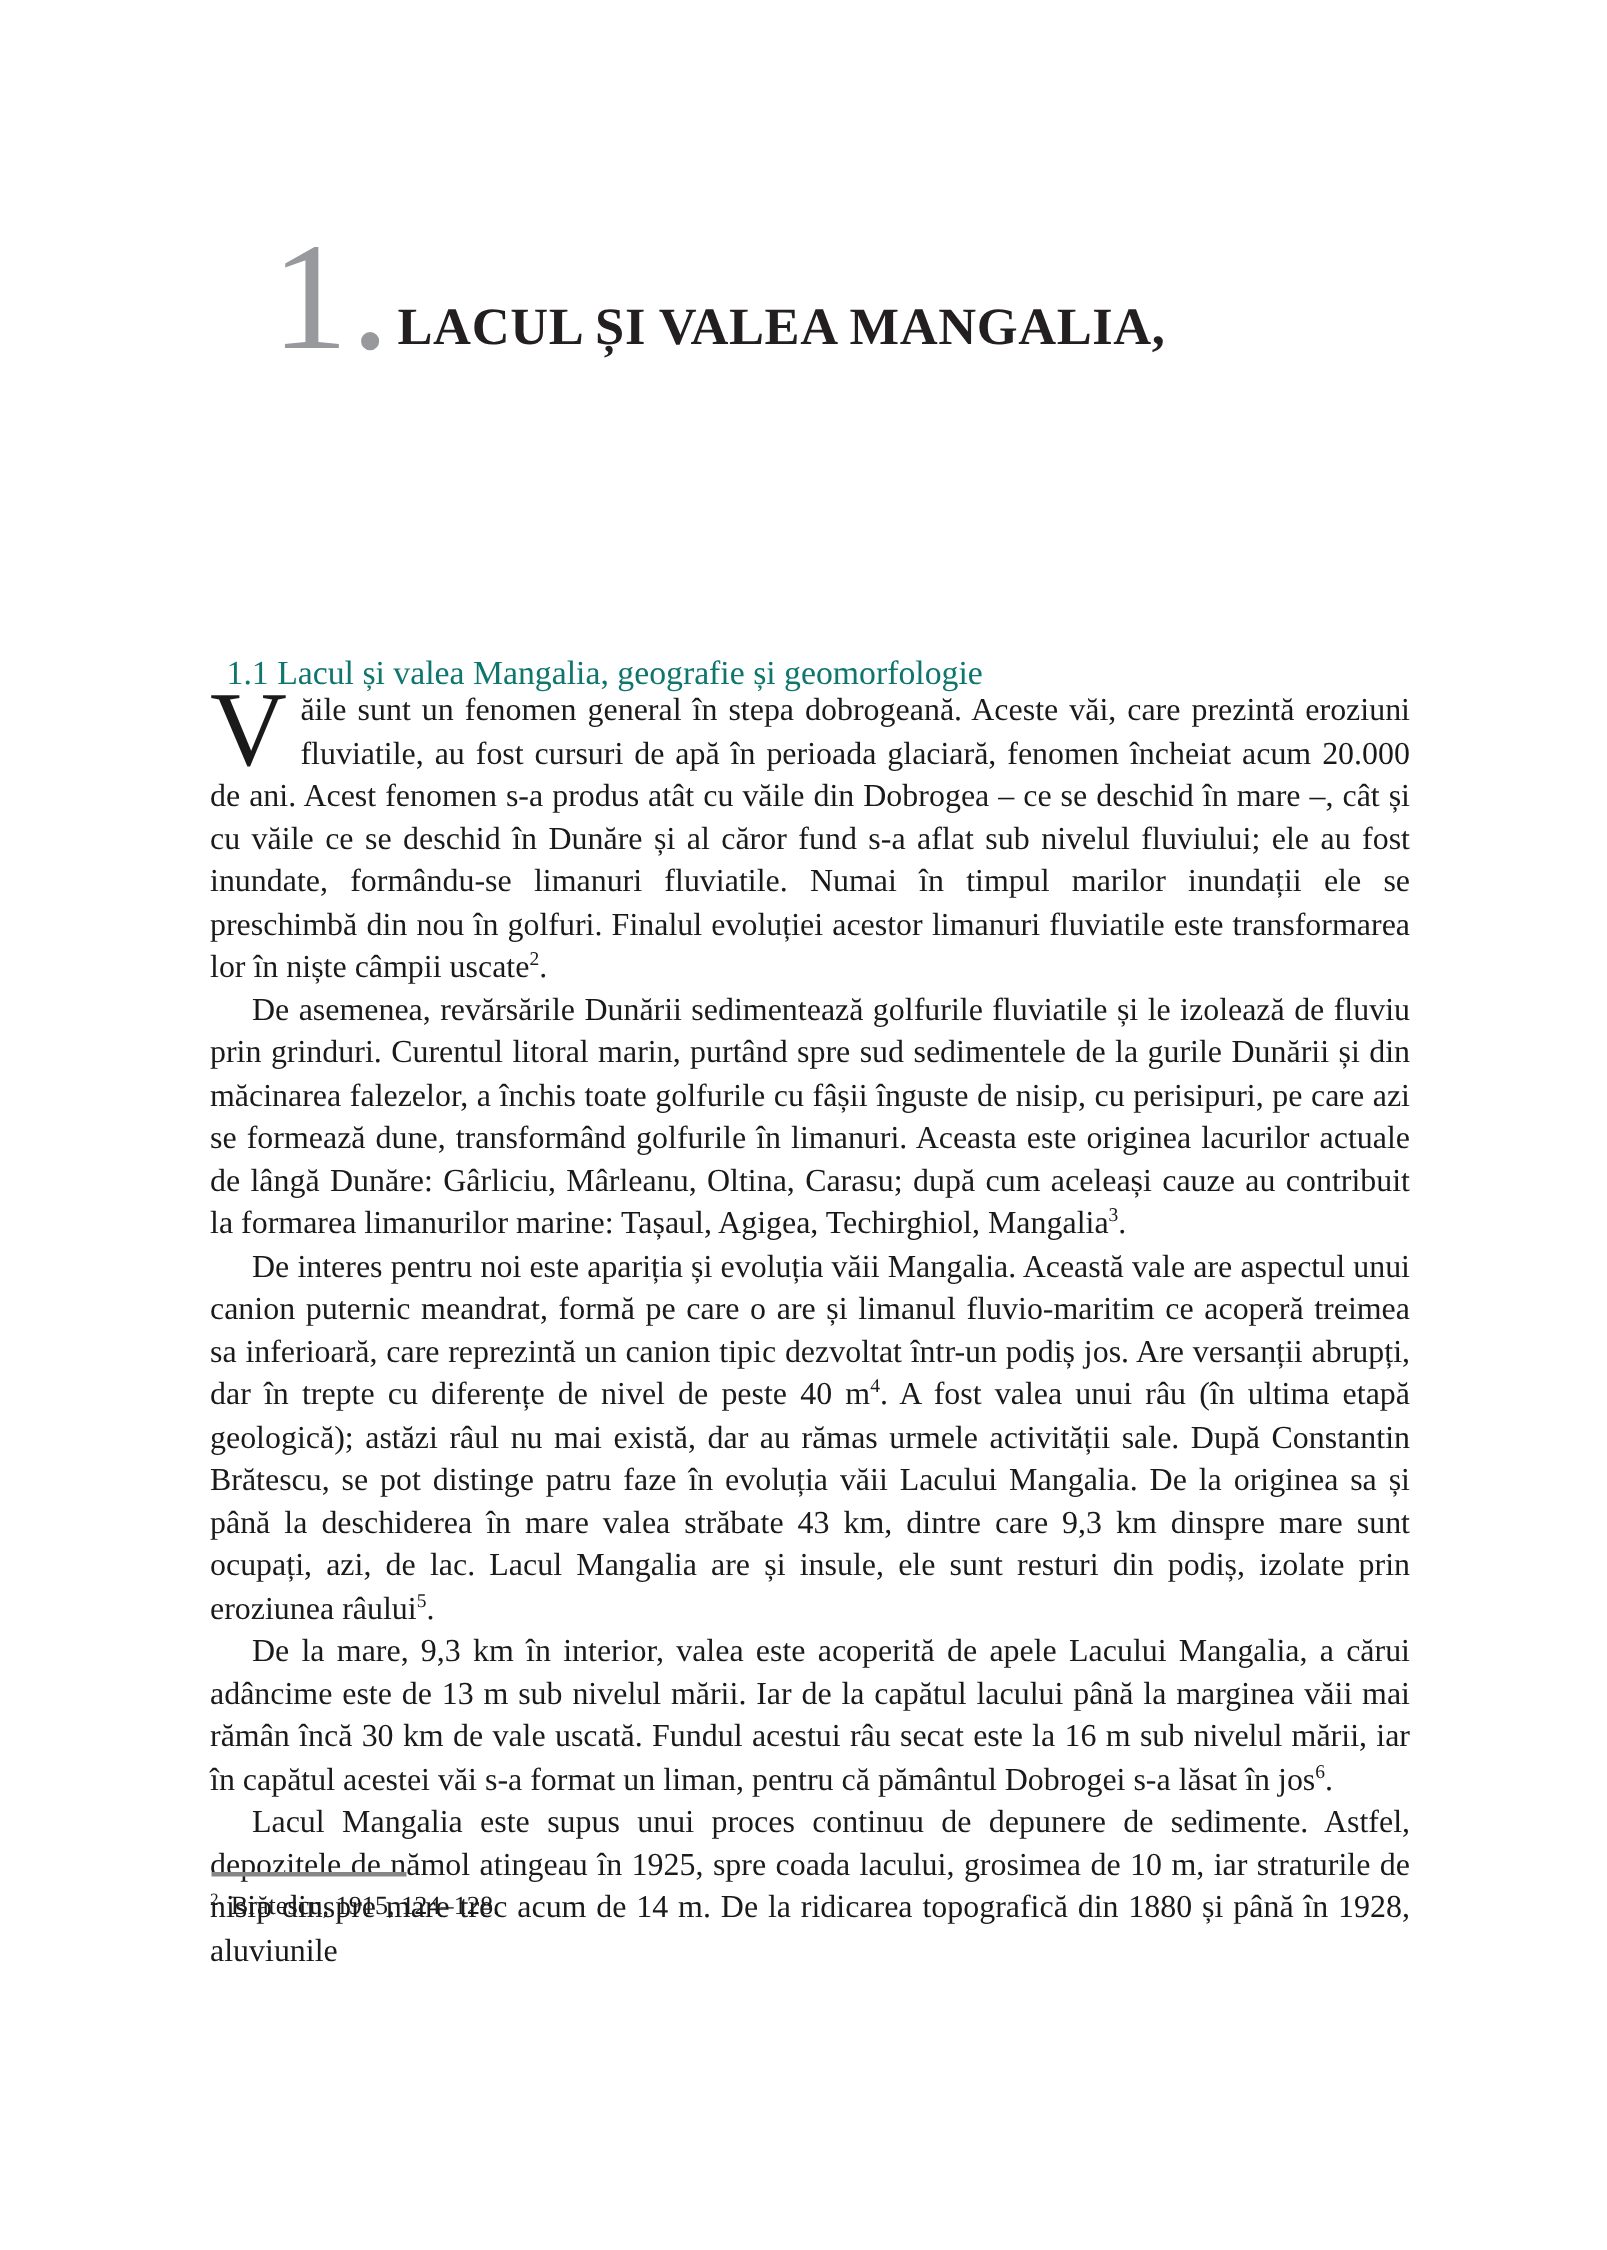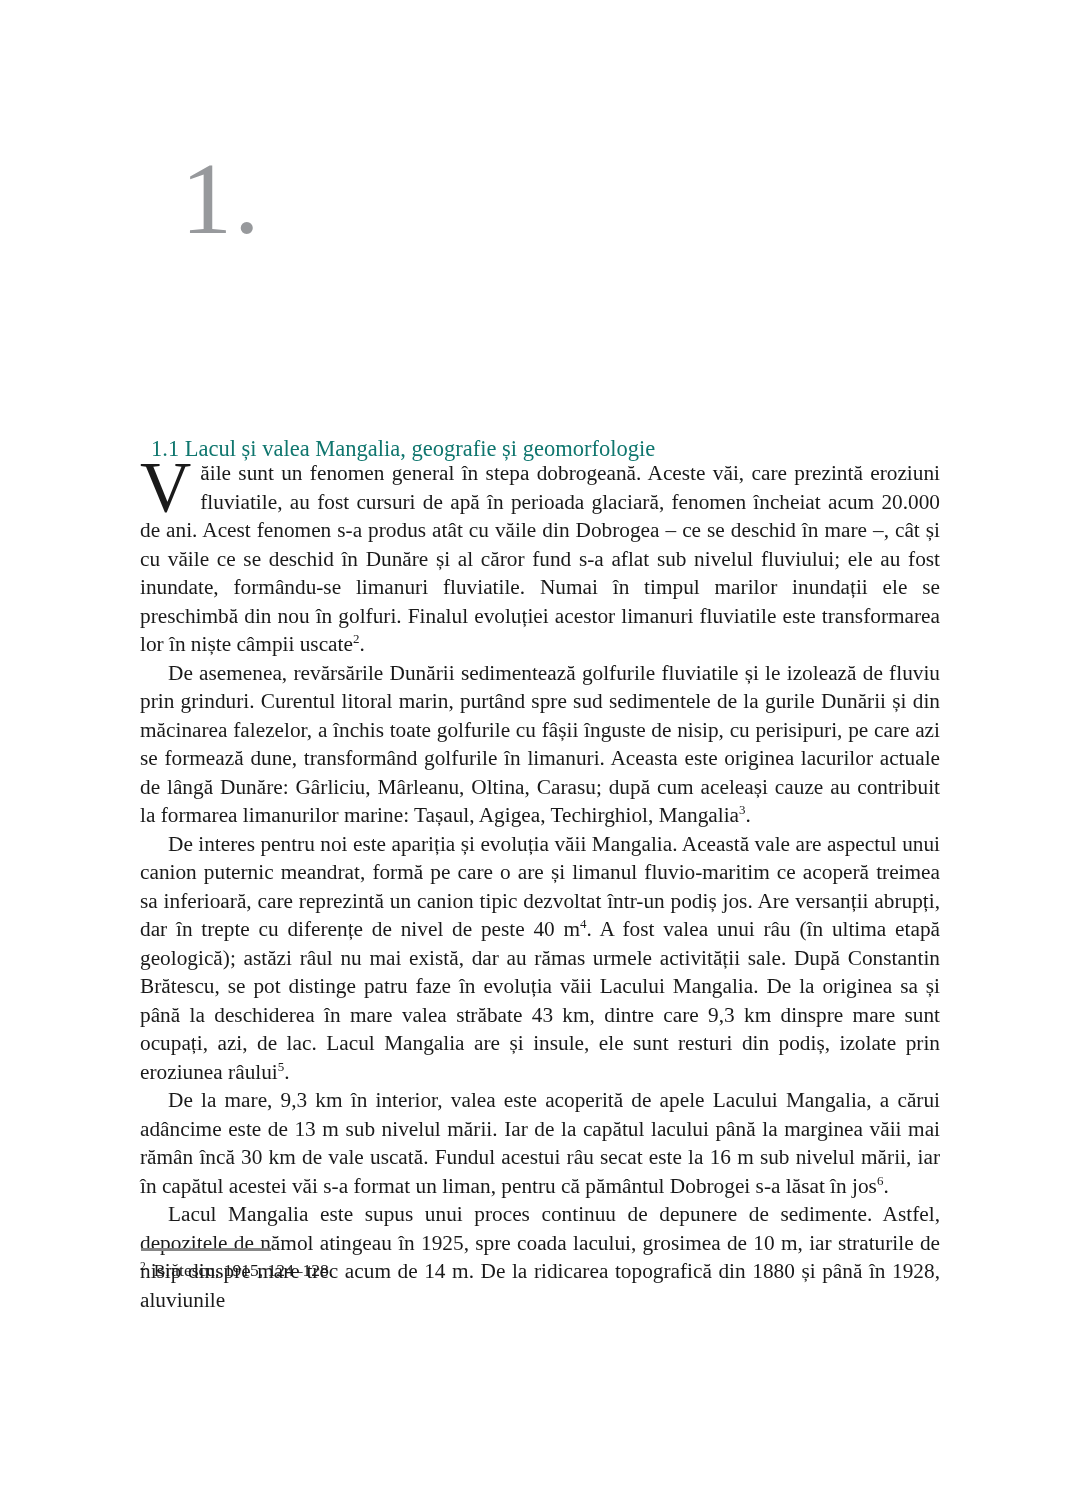--- a/index.html
+++ b/index.html
@@ -123,20 +123,21 @@
   }
 </style>
 </head>
 <body>
 
 <div class="page">
 
   <div class="chapter-number" style="color: rgb(151, 153, 156);">1.</div>
 
   <h1 class="chapter-title">
+    <span class="title-line1">LACUL ȘI VALEA MANGALIA,</span>
   </h1>
 
   <h2 class="section-heading">1.1 Lacul și valea Mangalia, geografie și geomorfologie</h2>
 
   <div class="body-text" id="paragraphs">
       <p class="first-para"><span class="drop-cap">V</span>ăile sunt un fenomen general în stepa dobrogeană. Aceste văi, care prezintă eroziuni fluviatile, au fost cursuri de apă în perioada glaciară, fenomen încheiat acum 20.000 de ani. Acest fenomen s-a produs atât cu văile din Dobrogea – ce se deschid în mare –, cât și cu văile ce se deschid în Dunăre și al căror fund s-a aflat sub nivelul fluviului; ele au fost inundate, formându-se limanuri fluviatile. Numai în timpul marilor inundații ele se preschimbă din nou în golfuri. Finalul evoluției acestor limanuri fluviatile este transformarea lor în niște câmpii uscate<sup class="fn-ref">2</sup>.</p>
       <p>De asemenea, revărsările Dunării sedimentează golfurile fluviatile și le izolează de fluviu prin grinduri. Curentul litoral marin, purtând spre sud sedimentele de la gurile Dunării și din măcinarea falezelor, a închis toate golfurile cu fâșii înguste de nisip, cu perisipuri, pe care azi se formează dune, transformând golfurile în limanuri. Aceasta este originea lacurilor actuale de lângă Dunăre: Gârliciu, Mârleanu, Oltina, Carasu; după cum aceleași cauze au contribuit la formarea limanurilor marine: Tașaul, Agigea, Techirghiol, Mangalia<sup class="fn-ref">3</sup>.</p>
       <p>De interes pentru noi este apariția și evoluția văii Mangalia. Această vale are aspectul unui canion puternic meandrat, formă pe care o are și limanul fluvio-maritim ce acoperă treimea sa inferioară, care reprezintă un canion tipic dezvoltat într-un podiș jos. Are versanții abrupți, dar în trepte cu diferențe de nivel de peste 40 m<sup class="fn-ref">4</sup>. A fost valea unui râu (în ultima etapă geologică); astăzi râul nu mai există, dar au rămas urmele activității sale. După Constantin Brătescu, se pot distinge patru faze în evoluția văii Lacului Mangalia. De la originea sa și până la deschiderea în mare valea străbate 43 km, dintre care 9,3 km dinspre mare sunt ocupați, azi, de lac. Lacul Mangalia are și insule, ele sunt resturi din podiș, izolate prin eroziunea râului<sup class="fn-ref">5</sup>.</p>
       <p>De la mare, 9,3 km în interior, valea este acoperită de apele Lacului Mangalia, a cărui adâncime este de 13 m sub nivelul mării. Iar de la capătul lacului până la marginea văii mai rămân încă 30 km de vale uscată. Fundul acestui râu secat este la 16 m sub nivelul mării, iar în capătul acestei văi s-a format un liman, pentru că pământul Dobrogei s-a lăsat în jos<sup class="fn-ref">6</sup>.</p>
       <p>Lacul Mangalia este supus unui proces continuu de depunere de sedimente. Astfel, depozitele de nămol atingeau în 1925, spre coada lacului, grosimea de 10 m, iar straturile de nisip dinspre mare trec acum de 14 m. De la ridicarea topografică din 1880 și până în 1928, aluviunile</p>

